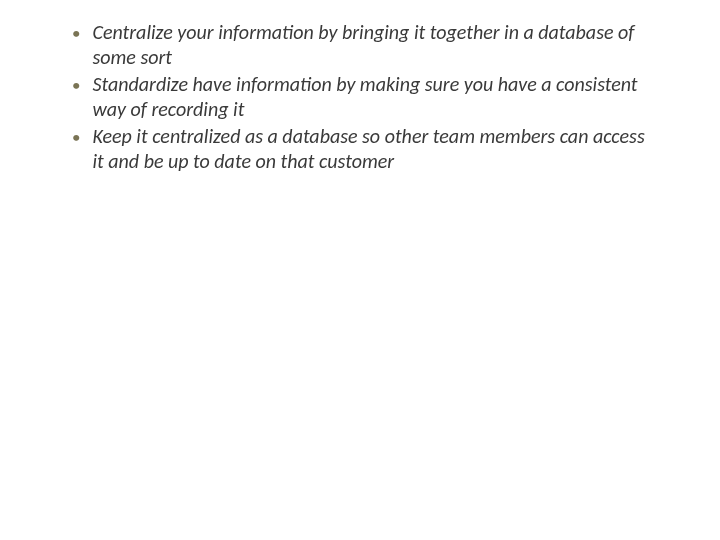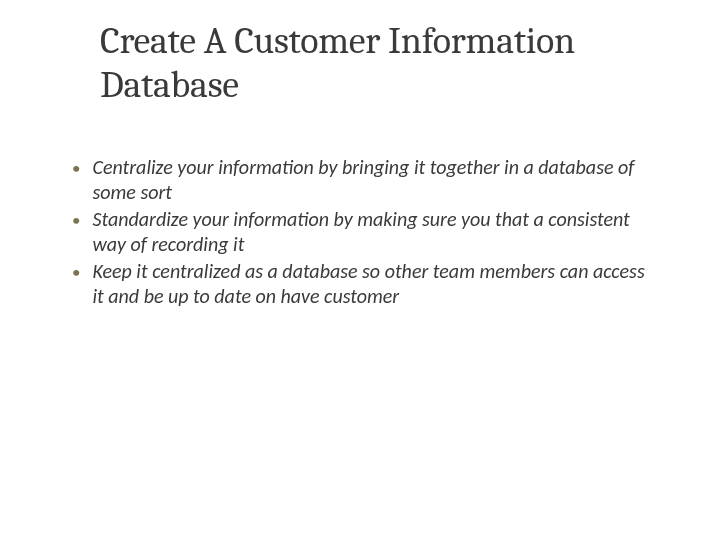--- a/index.html
+++ b/index.html
@@ -55,30 +55,29 @@
     }
     .bullet-text {
       flex: 1;
       font-style: italic;
     }
   </style>
 </head>
 <body>
 
 <div class="slide">
-  <h1 class="title">Create A Customer Information Database</h1>
   <div class="content">
     <ul class="bullet-list">
       <li class="bullet-item">
         <span class="bullet-marker">•</span>
         <span class="bullet-text">Centralize your information by bringing it together in a database of some sort</span>
       </li>
       <li class="bullet-item">
         <span class="bullet-marker">•</span>
-        <span class="bullet-text">Standardize your information by making sure you that a consistent way of recording it</span>
+        <span class="bullet-text">Standardize have information by making sure you have a consistent way of recording it</span>
       </li>
       <li class="bullet-item">
         <span class="bullet-marker">•</span>
-        <span class="bullet-text">Keep it centralized as a database so other team members can access it and be up to date on have customer</span>
+        <span class="bullet-text">Keep it centralized as a database so other team members can access it and be up to date on that customer</span>
       </li>
     </ul>
   </div>
 </div>
 
 </body></html>

